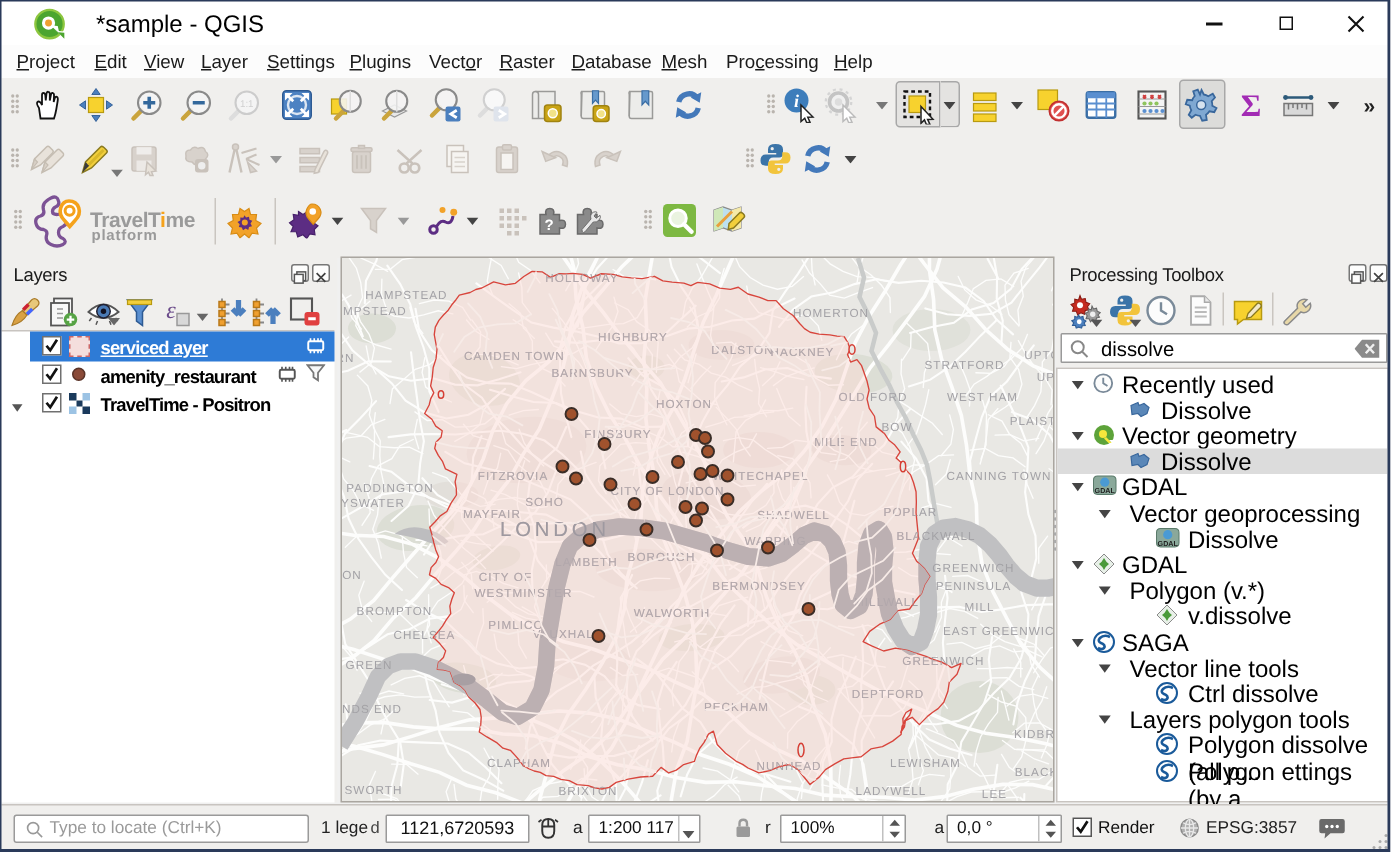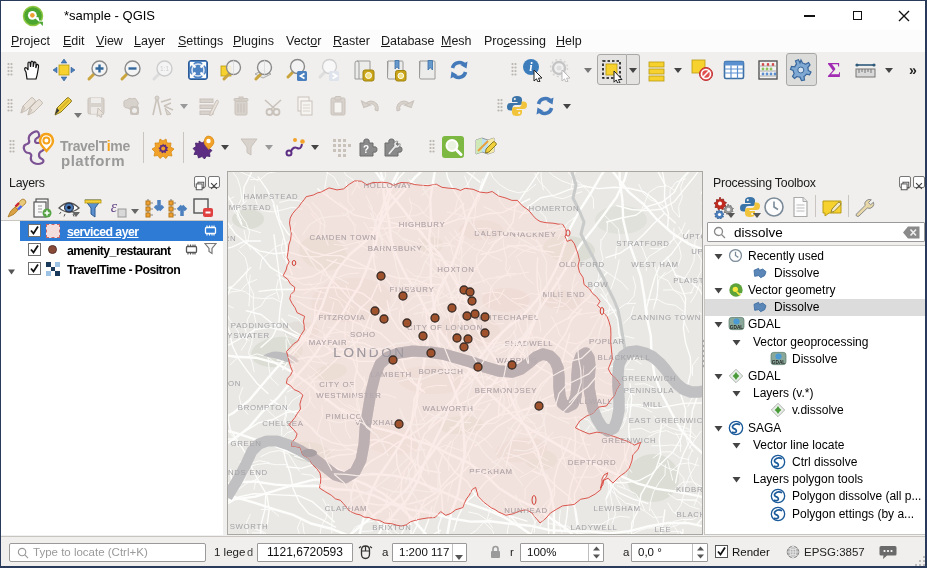--- a/index.html
+++ b/index.html
@@ -11,36 +11,36 @@
 .menu u { text-decoration-thickness:1px; }
 #tb { position:absolute; left:1px; top:52px; width:924px; height:120px; background:#f0efed; }
 #main { position:absolute; left:1px; top:171px; width:912px; height:364px; }
 #panelL { position:absolute; left:0; top:0; width:224px; height:364px; background:#f0efed; }
 #panelR { position:absolute; left:703px; top:0; width:222px; height:364px; background:#f0efed; }
 #mapc { position:absolute; left:226px; top:0; width:476px; height:364px; border:1px solid #aaa6a0; background:#e9e8e4; overflow:hidden; }
 #statusbar { position:absolute; left:1px; top:536px; width:924px; height:30px; background:#f0efed; border-top:1px solid #c8c4c0; font-size:11.5px; color:#222; }
 .inbox { position:absolute; background:#fff; border:1px solid #9a9a9a; border-radius:1px; font-size:11.5px; color:#111; }
 .ptitle { font-size:12.3px; letter-spacing:-0.2px; color:#1a1a1a; }
 .pbtn { position:absolute; width:12px; height:12px; border:1px solid #777; border-radius:2px; background:#fdfdfd; }
-.tree { font-size:12px; color:#000; }
+.tree { font-size:16px; color:#000; }
 </style></head><body>
 <div id="frame"></div>
 <div id="titlebar">
 <div class="ab" style="left:21px;top:4px">
       <svg width="23" height="23" viewBox="0 0 24 24">
         <path d="M12 1.5 A10.5 10.5 0 1 0 22.5 12 L22.5 22.5 L12 22.5 Z" fill="#4ca52f" opacity="0"></path>
         <circle cx="11.5" cy="11.5" r="10" fill="#4ca52f"></circle>
         <circle cx="11.5" cy="11.5" r="9.9" fill="none" stroke="#8dc63f" stroke-width="1.6"></circle>
         <circle cx="10.8" cy="10.8" r="4.6" fill="#fff"></circle>
         <circle cx="10.8" cy="10.8" r="2.4" fill="#f0a030"></circle>
         <path d="M12.5 12.5 L23 23 L23 16.8 L18 16.3 L17.2 12.9 Z" fill="#fff"></path>
         <path d="M14.8 14.8 L21.8 21.8 L21.8 17.6 L17.6 17.2 Z" fill="#4ca52f"></path>
       </svg>
     </div>
-<div class="ab" style="left:63px;top:7px;font-size:13px;color:#000">*sample - QGIS</div>
+<div class="ab" style="left:63px;top:7px;font-size:16px;color:#000">*sample - QGIS</div>
 <div class="ab" style="left:803px;top:14px;width:11px;height:1.5px;background:#111"></div>
 <div class="ab" style="left:852px;top:10px;width:9px;height:9px;border:1.4px solid #111"></div>
 <div class="ab" style="left:897px;top:9px">
       <svg width="12" height="12" viewBox="0 0 12 12">
         <path d="M1 1 L11 11 M11 1 L1 11" stroke="#111" stroke-width="1.4"></path>
       </svg>
     </div>
 </div>
 <div id="menubar">
     <span class="menu" style="left:10px"><u>P</u>roject</span>
@@ -445,21 +445,21 @@
     </div>
     <div class="ab" style="left:19px;top:76px">
       <svg width="38" height="38" viewBox="0 0 38 38">
         <path d="M14 4 Q18 2 19 6 Q20 9 17 10 Q15 11 15 13 Q15 15 18 15 Q22 14 24 17 Q26 21 22 23 Q19 24 19 27 Q19 30 22 31 Q25 33 22 35 Q18 37 14 35 Q10 33 11 29 Q12 26 9 25 Q5 25 4 21 Q3 17 7 16 Q10 15 9 12 Q8 8 11 6 Q12 5 14 4 Z" fill="none" stroke="#7c5295" stroke-width="2.2"></path>
         <path d="M26 6 Q31 6 32.5 10.5 Q34 15 30 19 L26.5 23 L23 19 Q19 15 20.5 10.5 Q22 6 26 6 Z" fill="#fff" stroke="#f5a21b" stroke-width="2.4"></path>
         <circle cx="26.4" cy="12.5" r="3" fill="none" stroke="#f5a21b" stroke-width="2"></circle>
       </svg>
     </div>
     <div class="ab" style="left:59px;top:86px;font-size:14px;font-weight:bold;color:#9a9a9a;letter-spacing:-0.3px">TravelT<span style="color:#f5a21b">i</span>me</div>
     <div class="ab" style="left:69px;top:79.5px;width:3px;height:3px;border-radius:50%;background:#f5a21b;opacity:0"></div>
-    <div class="ab" style="left:60px;top:100px;font-size:15px;font-weight:bold;color:#9a9a9a;letter-spacing:0.5px">platform</div>
+    <div class="ab" style="left:60px;top:100px;font-size:10px;font-weight:bold;color:#9a9a9a;letter-spacing:0.5px">platform</div>
     <div class="ab" style="left:142px;top:80px;width:1px;height:31px;background:#c9c5c0"></div>
     <div class="ab" style="left:150px;top:83px;width:24px;height:24px">
       <svg width="24" height="24" viewBox="0 0 24 24">
         <path d="M9 4 L12 6 L15 4 L16 8 L20 8 L19.5 12 L23 14 L20 17 L21 21 L17 20.5 L15 23.5 L12 21 L9 23.5 L7 20.5 L3 21 L4 17 L1 14 L4.5 12 L4 8 L8 8 Z" fill="#f2a229" stroke="#d88c15" stroke-width="0.8"></path>
         <path d="M12 8.5 L13 10 L15 9.5 L15.3 11.5 L17.2 12.2 L16 14 L17 15.8 L15 16.3 L14.5 18.3 L12.8 17.3 L11 18.5 L10.2 16.6 L8.2 16.4 L8.8 14.5 L7.3 13 L9.2 12 L9.2 10 L11.2 10.2 Z" fill="#5c2d83"></path>
         <circle cx="12.2" cy="13.4" r="2" fill="#f2a229"></circle>
       </svg>
     </div>
     <div class="ab" style="left:182px;top:80px;width:1px;height:31px;background:#c9c5c0"></div>
     <div class="ab" style="left:191px;top:83px;width:24px;height:24px">
@@ -1540,21 +1540,21 @@
           <path d="M12 2 L22 12 L12 22 L2 12 Z" fill="#e8f0e8" stroke="#8a8a8a"></path>
           <path d="M12 6 Q10 10 7 12 Q10 14 12 18 Q14 14 17 12 Q14 10 12 6 Z" fill="#4a9a3a"></path>
         </svg>
       </div>
       <div class="ab tree" style="left:44px;top:198px">GDAL</div>
       <div class="ab" style="left:28px;top:218px">
         <svg width="9" height="9" viewBox="0 0 9 9">
           <path d="M0.5 2 L8.5 2 L4.5 7.5 Z" fill="#444"></path>
         </svg>
       </div>
-      <div class="ab tree" style="left:49px;top:215px">Layers (v.*)</div>
+      <div class="ab tree" style="left:49px;top:215px">Polygon (v.*)</div>
       <div class="ab" style="left:66px;top:231px">
         <svg width="16" height="16" viewBox="0 0 24 24">
           <path d="M12 2 L22 12 L12 22 L2 12 Z" fill="#e8f0e8" stroke="#8a8a8a"></path>
           <path d="M12 6 Q10 10 7 12 Q10 14 12 18 Q14 14 17 12 Q14 10 12 6 Z" fill="#4a9a3a"></path>
         </svg>
       </div>
       <div class="ab tree" style="left:88px;top:232px">v.dissolve</div>
       <div class="ab" style="left:10px;top:253px">
         <svg width="9" height="9" viewBox="0 0 9 9">
           <path d="M0.5 2 L8.5 2 L4.5 7.5 Z" fill="#444"></path>
@@ -1565,21 +1565,21 @@
           <circle cx="12" cy="12" r="10" fill="#fff" stroke="#1a5a9a" stroke-width="2"></circle>
           <path d="M18 7 Q12 4 8 8 Q5 11 9 13 Q14 15 12 18 Q10 20 6 18" fill="none" stroke="#1a5a9a" stroke-width="2.6"></path>
         </svg>
       </div>
       <div class="ab tree" style="left:44px;top:250px">SAGA</div>
       <div class="ab" style="left:28px;top:270px">
         <svg width="9" height="9" viewBox="0 0 9 9">
           <path d="M0.5 2 L8.5 2 L4.5 7.5 Z" fill="#444"></path>
         </svg>
       </div>
-      <div class="ab tree" style="left:49px;top:267px">Vector line locate</div>
+      <div class="ab tree" style="left:49px;top:267px">Vector line tools</div>
       <div class="ab" style="left:66px;top:283px">
         <svg width="16" height="16" viewBox="0 0 24 24">
           <circle cx="12" cy="12" r="10" fill="#fff" stroke="#1a5a9a" stroke-width="2"></circle>
           <path d="M18 7 Q12 4 8 8 Q5 11 9 13 Q14 15 12 18 Q10 20 6 18" fill="none" stroke="#1a5a9a" stroke-width="2.6"></path>
         </svg>
       </div>
       <div class="ab tree" style="left:88px;top:284px">Ctrl dissolve</div>
       <div class="ab" style="left:28px;top:304px">
         <svg width="9" height="9" viewBox="0 0 9 9">
           <path d="M0.5 2 L8.5 2 L4.5 7.5 Z" fill="#444"></path>

